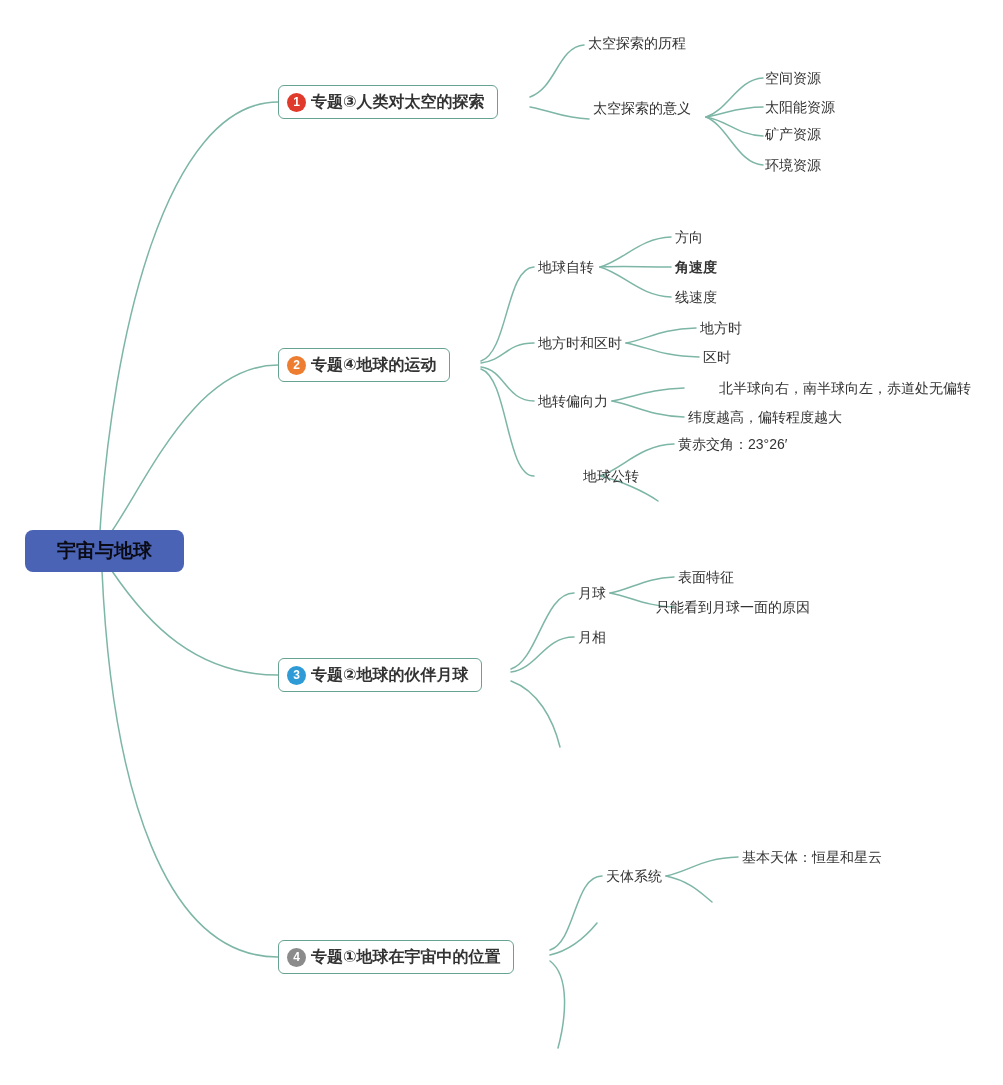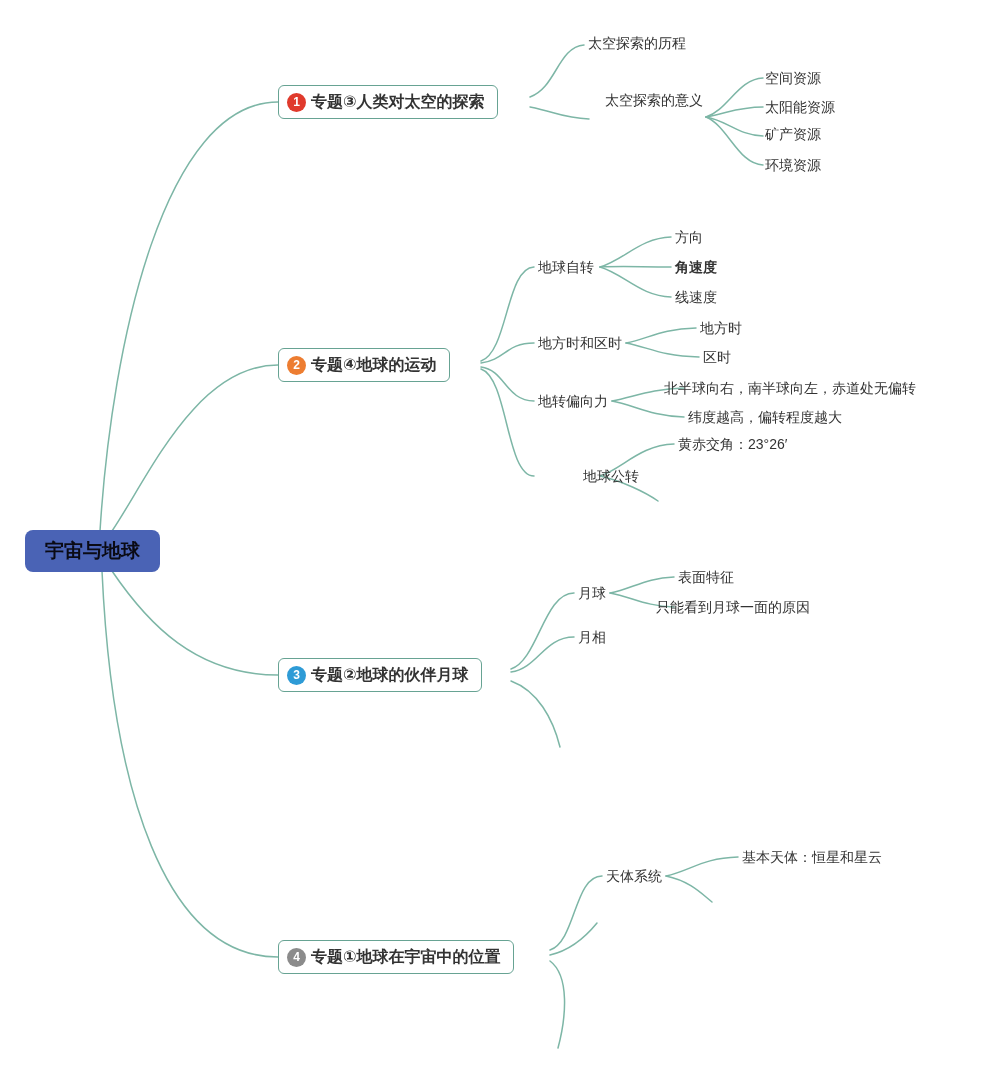--- a/index.html
+++ b/index.html
@@ -10,21 +10,21 @@
     font-family:"Liberation Sans","DejaVu Sans",sans-serif;
     overflow:hidden;
   }
   svg.connectors{position:absolute;left:0;top:0;width:1003px;height:1085px;}
   .root-node{
     position:absolute;
     background:#4a63b5;
     color:#0a0a14;
     font-size:19px;
     font-weight:bold;
-    padding:8px 20px;
+    padding:8px 32px;
     border-radius:8px;
     white-space:nowrap;
   }
   .branch-box{
     position:absolute;
     background:#ffffff;
     border:1.5px solid #67a393;
     border-radius:6px;
     padding:5px 12px 5px 8px;
     display:flex;
@@ -106,39 +106,39 @@
     </g>
   </svg>
 
   <div class="root-node" style="left: 25px; top: 530px; background: rgb(74, 99, 181);">宇宙与地球</div>
 
   <div class="branch-box" style="left: 278px; top: 85px; border-color: rgb(103, 163, 147);">
     <span class="badge" style="background: rgb(224, 58, 44);">1</span>
     <span class="branch-label">专题③人类对太空的探索</span>
   </div>
   <div class="leaf" style="left:588px;top:33px;">太空探索的历程</div>
-  <div class="leaf" style="left:593px;top:90px;margin-left:12px;">太空探索的意义</div>
+  <div class="leaf" style="left:593px;top:98px;">太空探索的意义</div>
   <div class="leaf" style="left:765px;top:68px;">空间资源</div>
   <div class="leaf" style="left:765px;top:97px;">太阳能资源</div>
   <div class="leaf" style="left:765px;top:124px;">矿产资源</div>
   <div class="leaf" style="left:765px;top:155px;">环境资源</div>
 
   <div class="branch-box" style="left: 278px; top: 348px; border-color: rgb(103, 163, 147);">
     <span class="badge" style="background: rgb(237, 125, 49);">2</span>
     <span class="branch-label">专题④地球的运动</span>
   </div>
   <div class="leaf" style="left:538px;top:257px;">地球自转</div>
   <div class="leaf" style="left:675px;top:227px;">方向</div>
   <div class="leaf" style="left:675px;top:257px;font-weight:bold;">角速度</div>
   <div class="leaf" style="left:675px;top:287px;">线速度</div>
   <div class="leaf" style="left:538px;top:333px;text-align:center;">地方时和区时</div>
   <div class="leaf" style="left:700px;top:318px;">地方时</div>
   <div class="leaf" style="left:703px;top:347px;">区时</div>
   <div class="leaf" style="left:538px;top:391px;">地转偏向力</div>
-  <div class="leaf" style="left:664px;top:378px;">北半球向右，南半球向左，赤道处无偏转</div>
+  <div class="leaf" style="left:719px;top:378px;">北半球向右，南半球向左，赤道处无偏转</div>
   <div class="leaf" style="left:688px;top:407px;">纬度越高，偏转程度越大</div>
   <div class="leaf" style="left:538px;top:466px;margin-left:45px;">地球公转</div>
   <div class="leaf" style="left:678px;top:434px;">黄赤交角：23°26′</div>
 
   <div class="branch-box" style="left: 278px; top: 658px; border-color: rgb(103, 163, 147);">
     <span class="badge" style="background: rgb(46, 155, 214);">3</span>
     <span class="branch-label">专题②地球的伙伴月球</span>
   </div>
   <div class="leaf" style="left:578px;top:583px;">月球</div>
   <div class="leaf" style="left:678px;top:567px;text-align:right;">表面特征</div>

